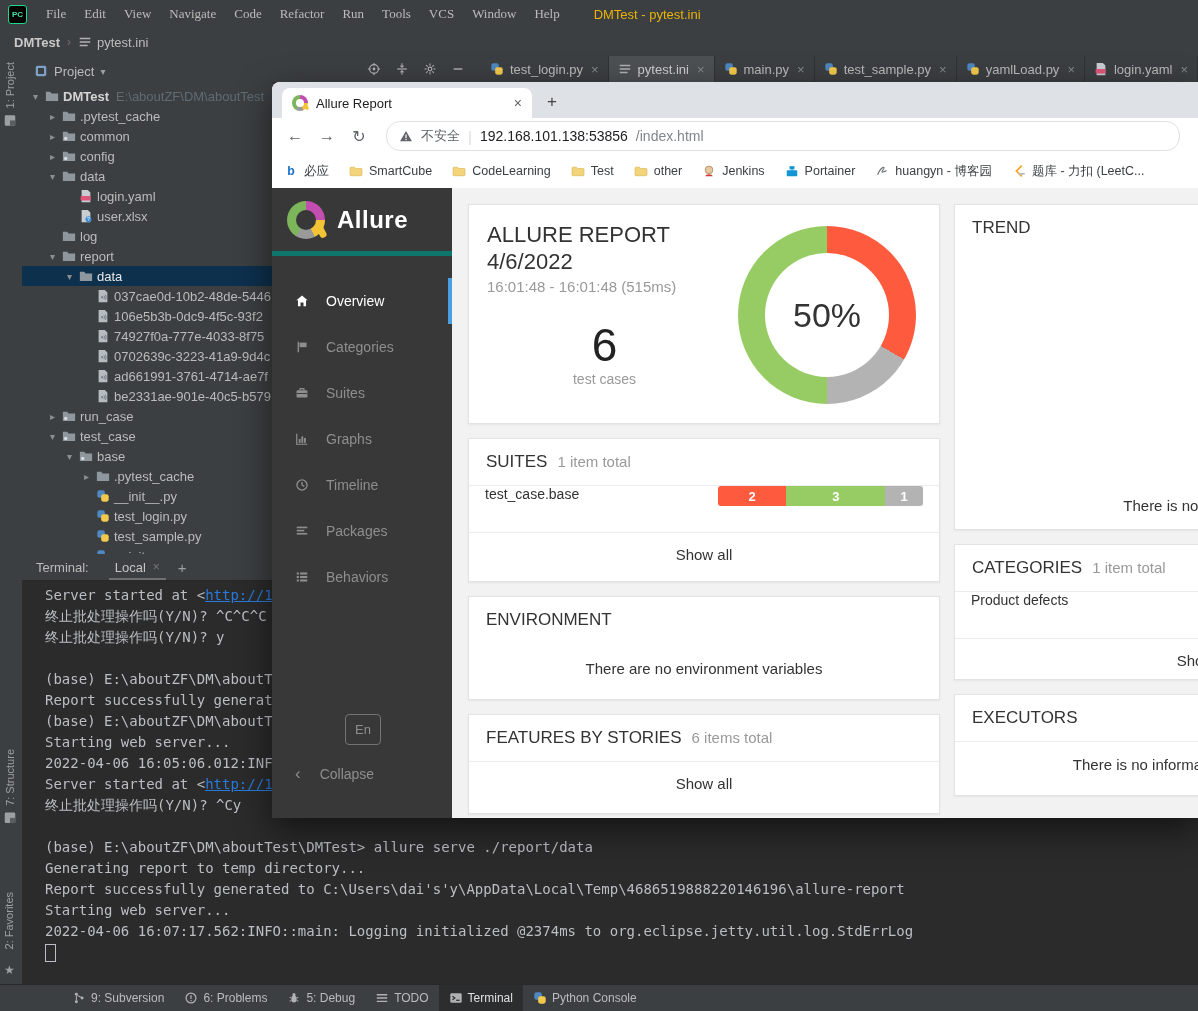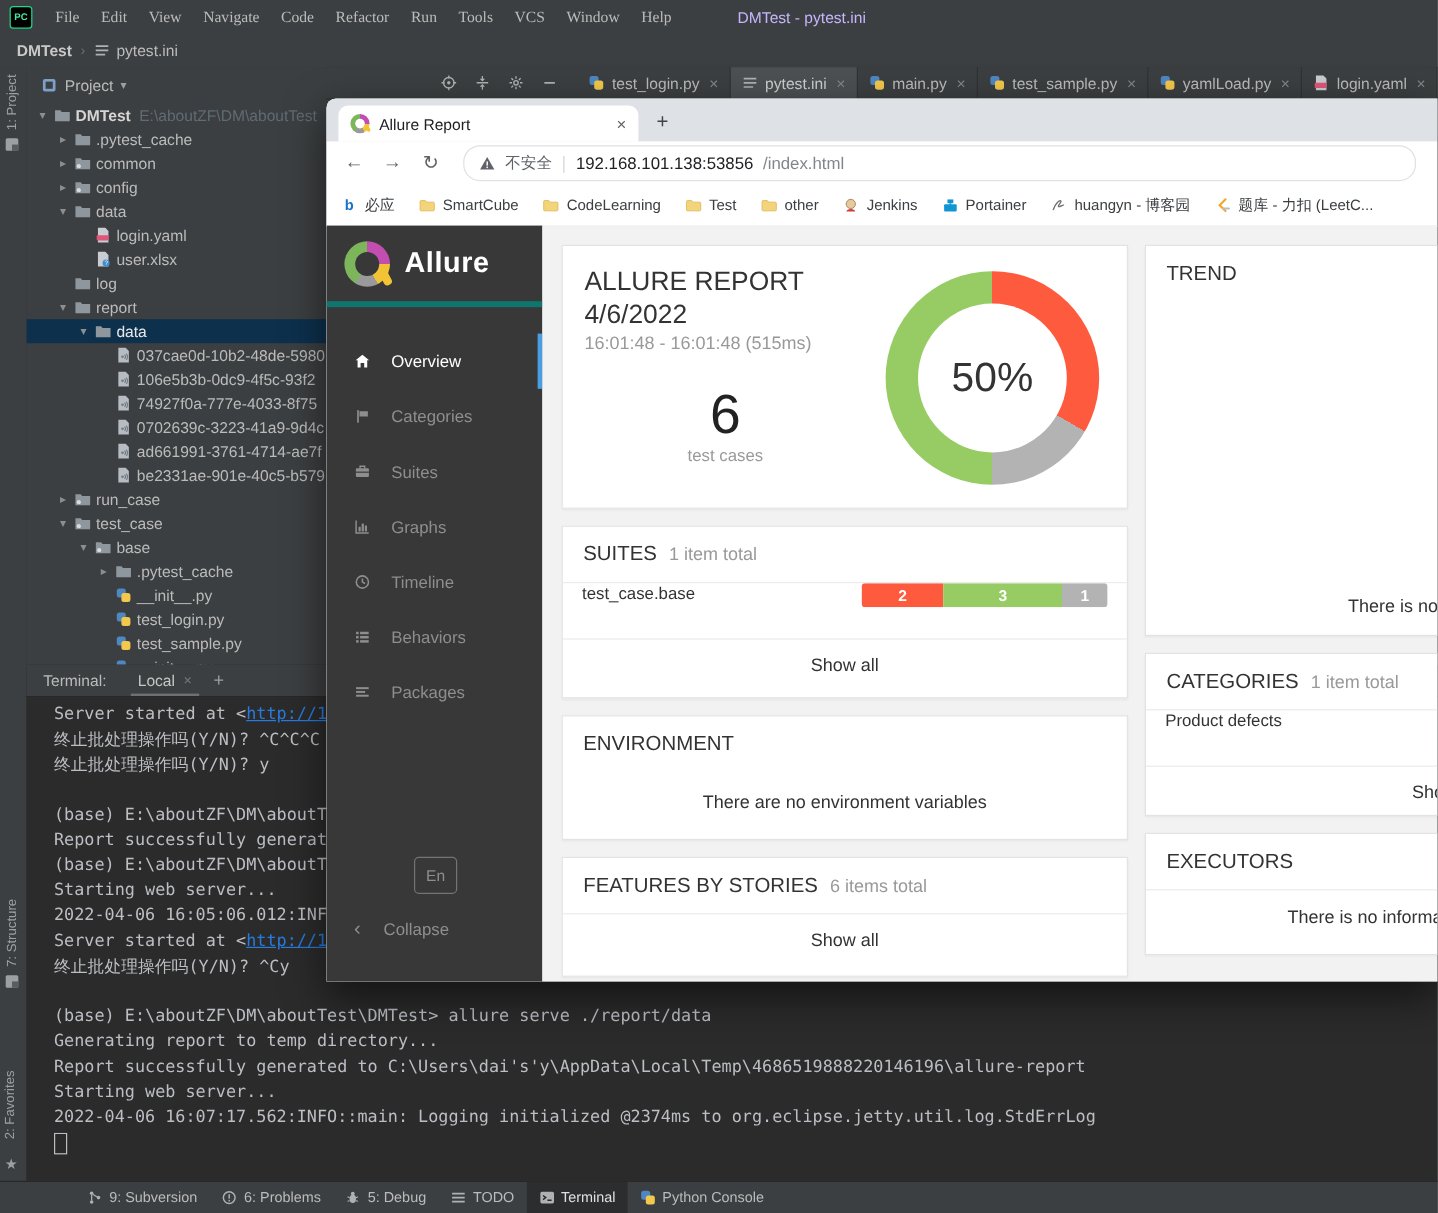--- a/index.html
+++ b/index.html
@@ -9,21 +9,21 @@
   .ic{display:inline-flex;align-items:center;justify-content:center;flex:none}
   .ic svg{display:block}
 
   
   #menu-bar{position:absolute;left:0;top:0;right:0;height:28px;display:flex;align-items:center;
     background:#3c3f41;color:#bbbbbb;font-size:13px}
   .pc-logo{width:17px;height:17px;margin:0 10px 0 8px;background:#000;border:1px solid #21d789;
     border-radius:3px;color:#4be1a0;font-size:8px;font-weight:bold;display:flex;
     align-items:center;justify-content:center;letter-spacing:0}
   .menu-item{padding:0 9px;height:100%;display:flex;align-items:center;cursor:default}
-  #win-title{margin-left:46px;color:#c4b5fd}
+  #win-title{margin-left:25px;color:#eab308}
 
   #crumb-bar{position:absolute;left:0;top:28px;right:0;height:28px;display:flex;align-items:center;
     background:#3c3f41;color:#bbbbbb;font-size:13px;border-bottom:1px solid #323232}
   #crumb-root{font-weight:bold;color:#c9c9c9;margin-left:14px}
   .crumb-sep{color:#6e6e6e;margin:0 7px;font-size:12px}
   #crumb-file{margin-left:5px}
 
   #activity-bar{position:absolute;left:0;top:56px;width:22px;bottom:26px;background:#3c3f41;
     border-right:1px solid #323232;color:#9da0a2;font-size:11px}
   .vlabel{writing-mode:vertical-rl;transform:rotate(180deg);display:flex;align-items:center;gap:5px;
@@ -337,21 +337,21 @@
         </div>
         <div class="tree-row" style="padding-left: 57px;">
           <span class="t-chev"></span>
           <span class="t-ic">
             <svg width="14" height="14" viewBox="0 0 16 16" xmlns="http://www.w3.org/2000/svg">
               <path d="M3 1h7l3 3v11H3z" fill="#b6bcc2"></path>
               <circle cx="7" cy="9.5" r="1.2" fill="#6f777e"></circle>
               <path d="M9 7.5a3 3 0 0 1 0 4M10.6 6.5a5 5 0 0 1 0 6" stroke="#6f777e" stroke-width="1" fill="none"></path>
             </svg>
           </span>
-          <span class="t-label">037cae0d-10b2-48de-5980</span>
+          <span class="t-label">037cae0d-10b2-48de-5446</span>
         </div>
         <div class="tree-row" style="padding-left: 57px;">
           <span class="t-chev"></span>
           <span class="t-ic">
             <svg width="14" height="14" viewBox="0 0 16 16" xmlns="http://www.w3.org/2000/svg">
               <path d="M3 1h7l3 3v11H3z" fill="#b6bcc2"></path>
               <circle cx="7" cy="9.5" r="1.2" fill="#6f777e"></circle>
               <path d="M9 7.5a3 3 0 0 1 0 4M10.6 6.5a5 5 0 0 1 0 6" stroke="#6f777e" stroke-width="1" fill="none"></path>
             </svg>
           </span>
@@ -822,39 +822,39 @@
                 <svg width="14" height="14" viewBox="0 0 16 16" xmlns="http://www.w3.org/2000/svg">
                   <circle cx="8" cy="8" r="5.8" stroke="currentColor" stroke-width="1.5" fill="none"></circle>
                   <path d="M8 4.6V8l2.6 1.6" stroke="currentColor" stroke-width="1.5" fill="none"></path>
                 </svg>
               </span>
               <span>Timeline</span>
             </div>
             <div class="nav-item">
               <span class="ic">
                 <svg width="14" height="14" viewBox="0 0 16 16" xmlns="http://www.w3.org/2000/svg">
+                  <rect x="2" y="3" width="12" height="1.9" fill="currentColor"></rect>
+                  <rect x="2" y="6.6" width="8.6" height="1.9" fill="currentColor"></rect>
+                  <rect x="2" y="10.2" width="12" height="1.9" fill="currentColor"></rect>
+                </svg>
+              </span>
+              <span>Packages</span>
+            </div>
+            <div class="nav-item">
+              <span class="ic">
+                <svg width="14" height="14" viewBox="0 0 16 16" xmlns="http://www.w3.org/2000/svg">
                   <rect x="2" y="2.8" width="2.4" height="2.4" fill="currentColor"></rect>
                   <rect x="5.8" y="2.8" width="8.2" height="2.4" fill="currentColor"></rect>
                   <rect x="2" y="6.8" width="2.4" height="2.4" fill="currentColor"></rect>
                   <rect x="5.8" y="6.8" width="8.2" height="2.4" fill="currentColor"></rect>
                   <rect x="2" y="10.8" width="2.4" height="2.4" fill="currentColor"></rect>
                   <rect x="5.8" y="10.8" width="8.2" height="2.4" fill="currentColor"></rect>
                 </svg>
               </span>
               <span>Behaviors</span>
-            </div>
-            <div class="nav-item">
-              <span class="ic">
-                <svg width="14" height="14" viewBox="0 0 16 16" xmlns="http://www.w3.org/2000/svg">
-                  <rect x="2" y="3" width="12" height="1.9" fill="currentColor"></rect>
-                  <rect x="2" y="6.6" width="8.6" height="1.9" fill="currentColor"></rect>
-                  <rect x="2" y="10.2" width="12" height="1.9" fill="currentColor"></rect>
-                </svg>
-              </span>
-              <span>Packages</span>
             </div>
           </div>
         <div id="a-lang">En</div>
         <div id="a-collapse">
           <span class="chv">‹</span>
           <span>Collapse</span>
         </div>
       </div>
 
       <div id="a-main">

